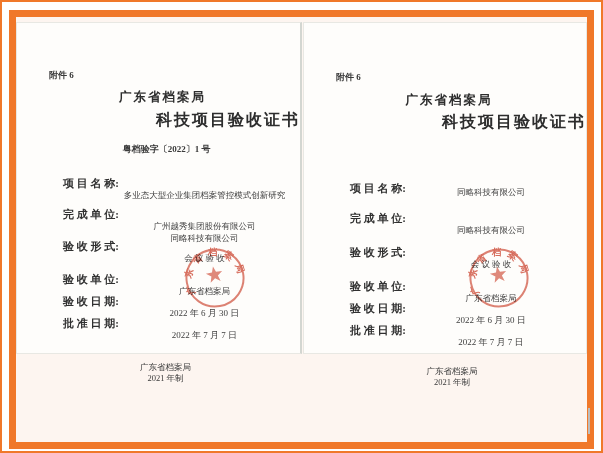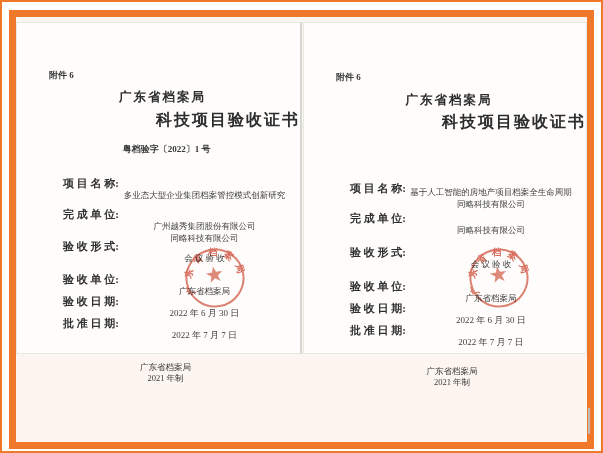--- a/index.html
+++ b/index.html
@@ -168,21 +168,20 @@
 </div>
 
 <div class="page pageR">
   <div class="attachment">附件 6</div>
   <div class="issuer">广东省档案局</div>
   <div class="cert-title">科技项目验收证书</div>
 
   <div class="row row-project">
     <span class="label">项 目 名 称:</span>
     <span class="value">
-      <div>基于人工智能的房地产项目档案全生命周期</div>
       <div>同略科技有限公司</div>
     </span>
   </div>
 
   <div class="row row-units">
     <span class="label">完 成 单 位:</span>
     <span class="value">
       <div>同略科技有限公司</div>
     </span>
   </div>

